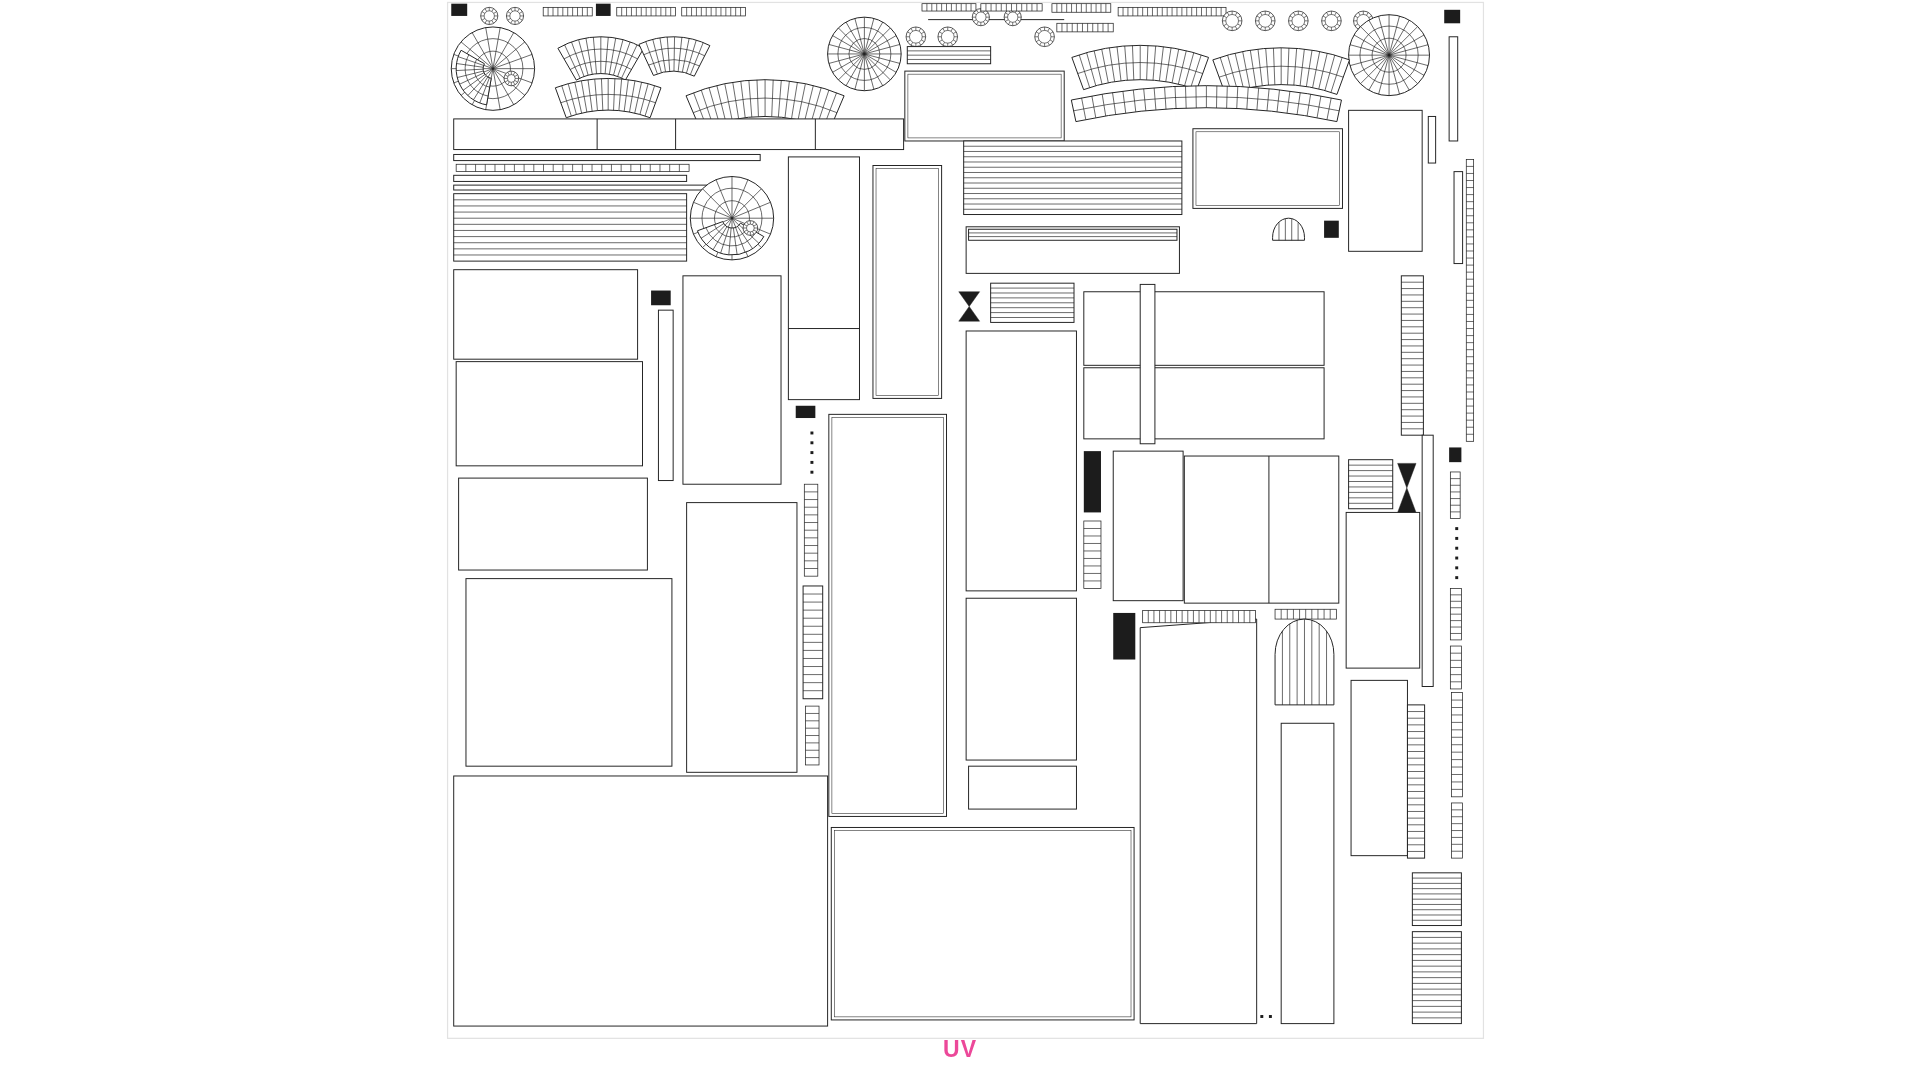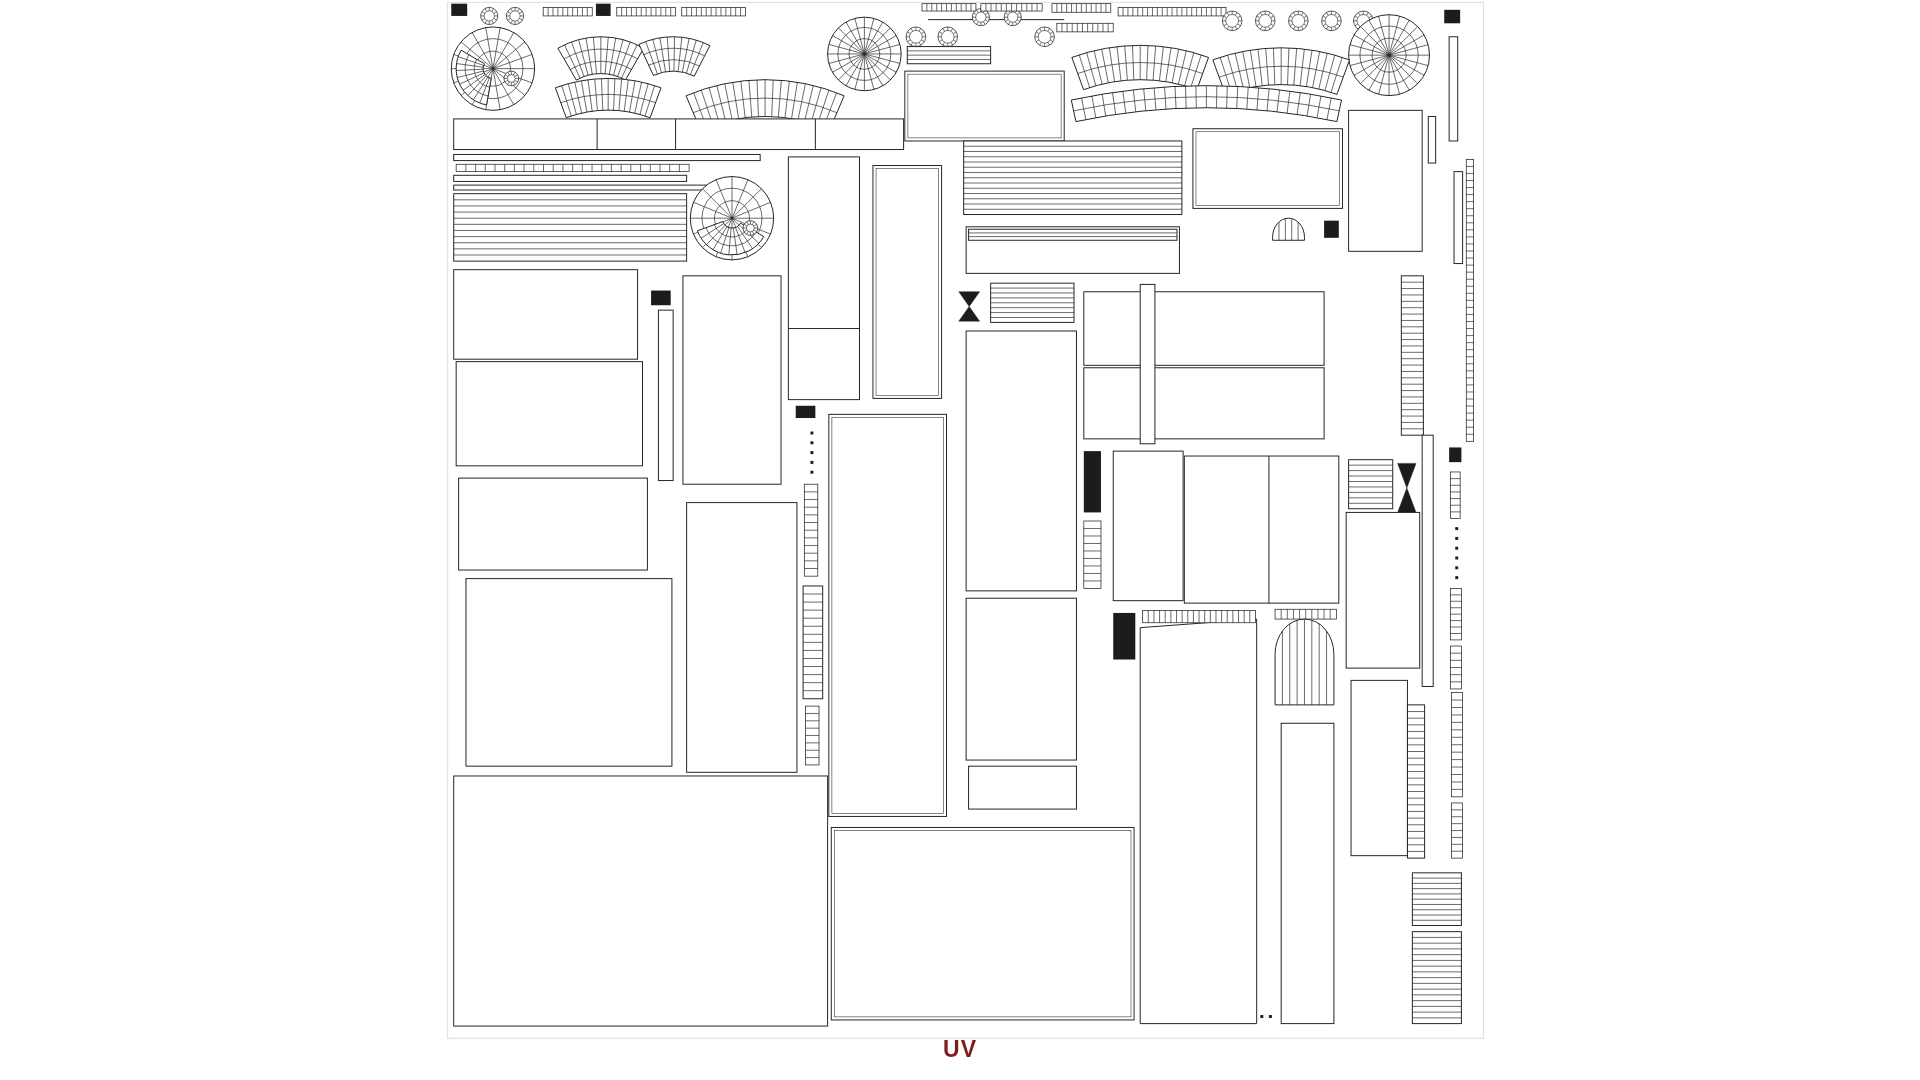--- a/index.html
+++ b/index.html
@@ -1165,14 +1165,14 @@
         <line x1="1152.00" y1="816.25" x2="1192.00" y2="816.25" stroke="#222222" stroke-width="0.55"></line>
         <line x1="1152.00" y1="820.94" x2="1192.00" y2="820.94" stroke="#222222" stroke-width="0.55"></line>
         <line x1="1152.00" y1="825.63" x2="1192.00" y2="825.63" stroke="#222222" stroke-width="0.55"></line>
         <line x1="1152.00" y1="830.31" x2="1192.00" y2="830.31" stroke="#222222" stroke-width="0.55"></line>
       </g>
       <g>
         <rect x="1028" y="828" width="2.4" height="2.4" fill="#1c1c1c"></rect>
         <rect x="1035" y="828" width="2.4" height="2.4" fill="#1c1c1c"></rect>
       </g>
     </svg>
-  <div id="uv-label" style="color: #7f1d1d;">UV</div>
+  <div id="uv-label" style="color: #ec4899;">UV</div>
 </div>
 
 </body></html>

